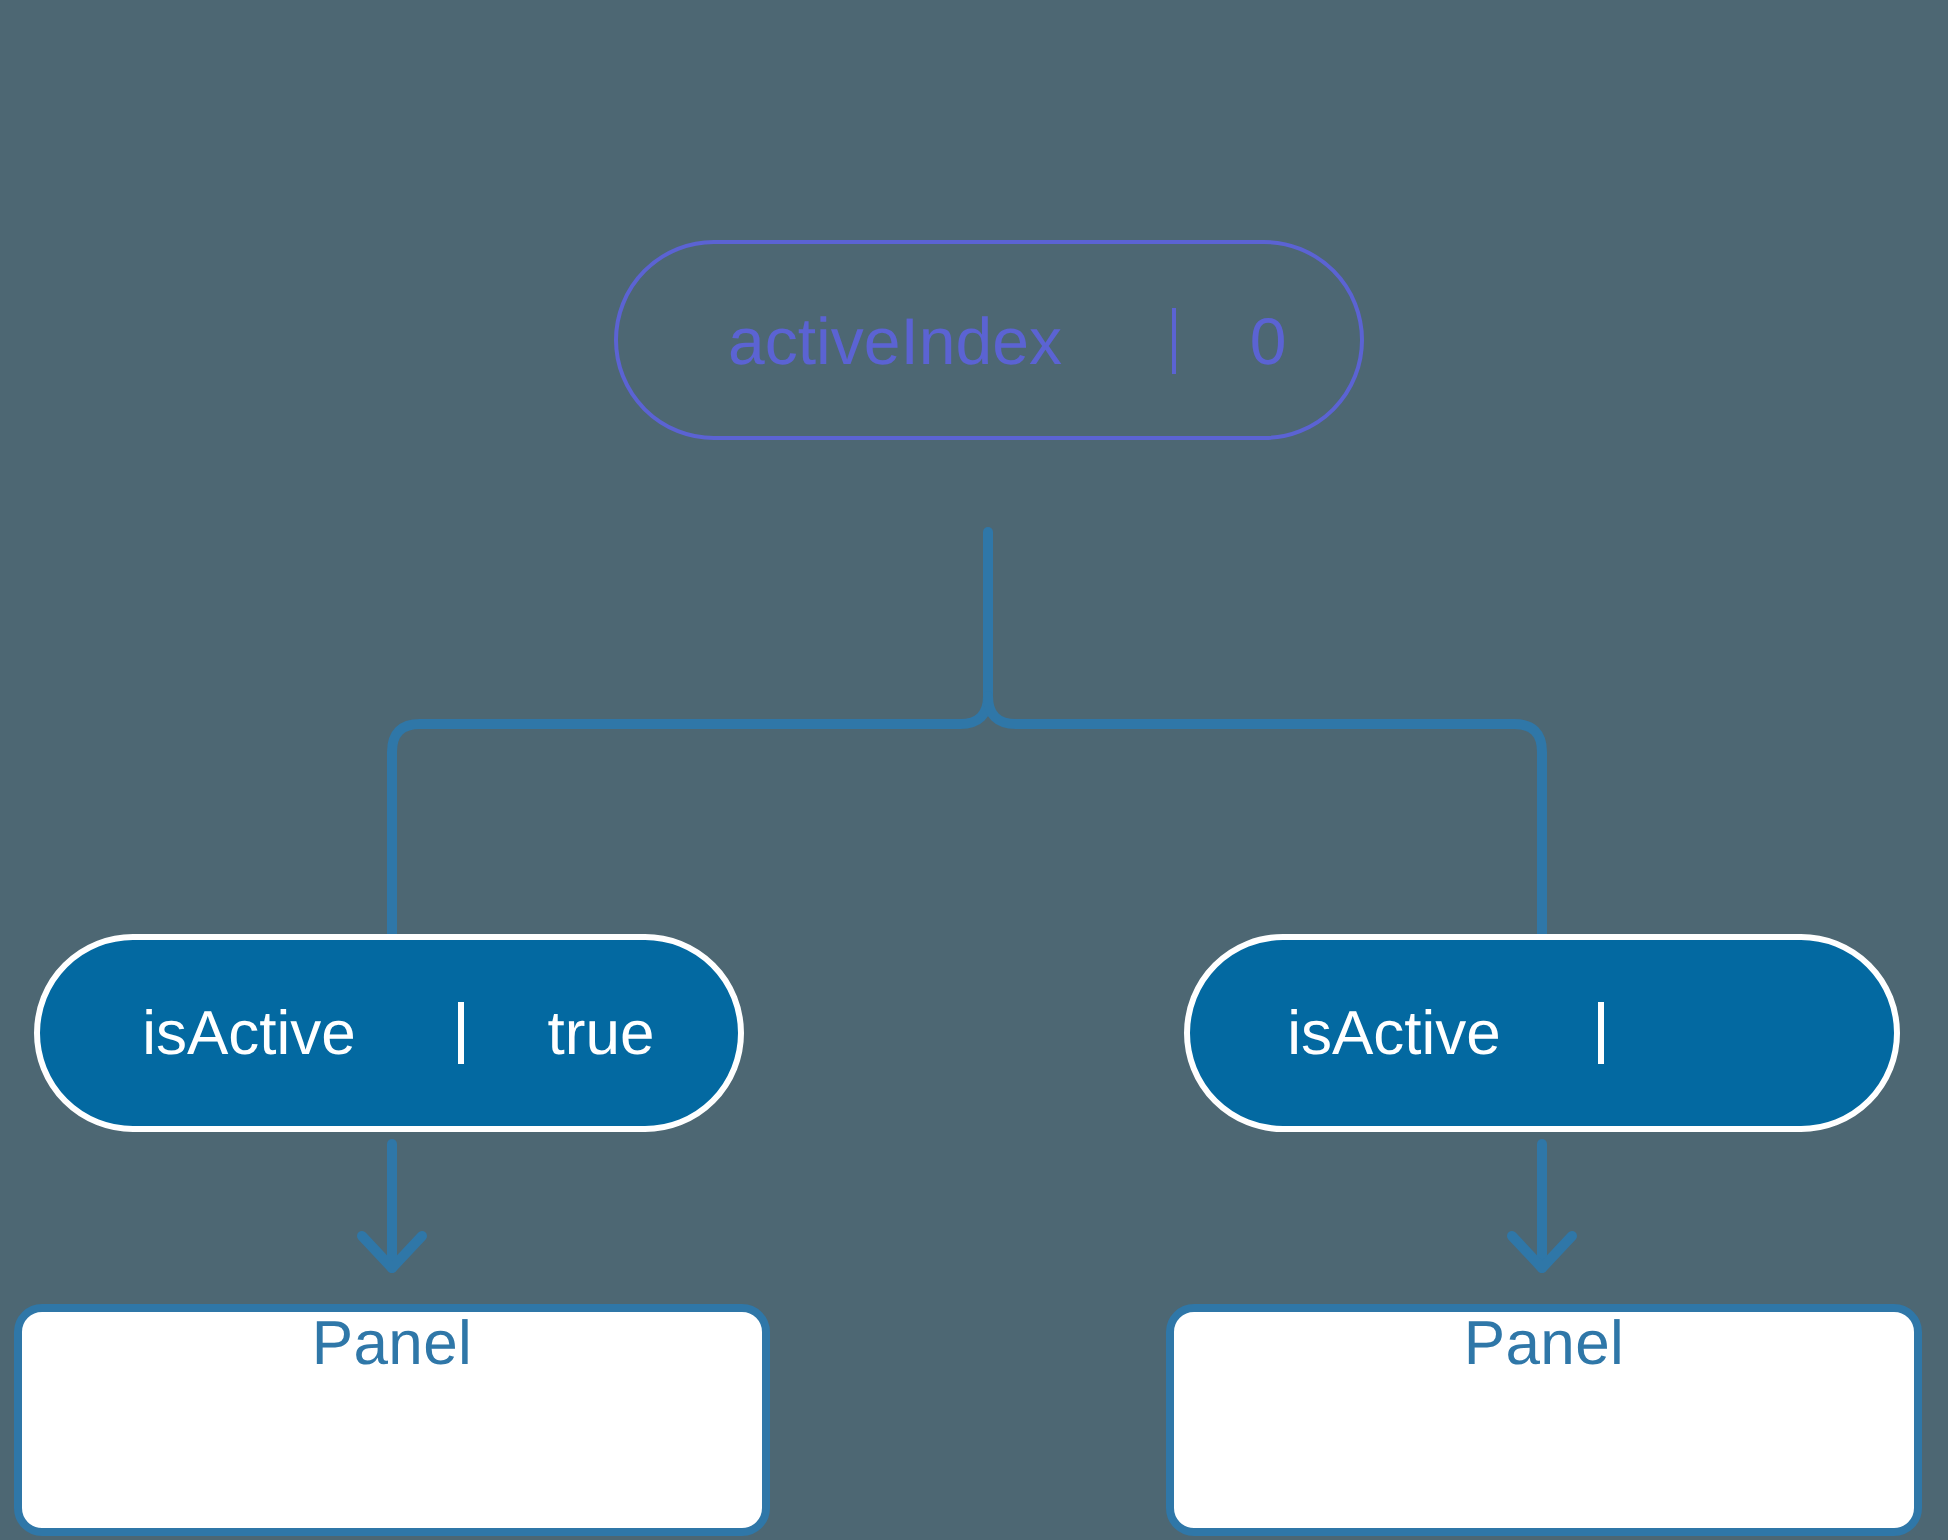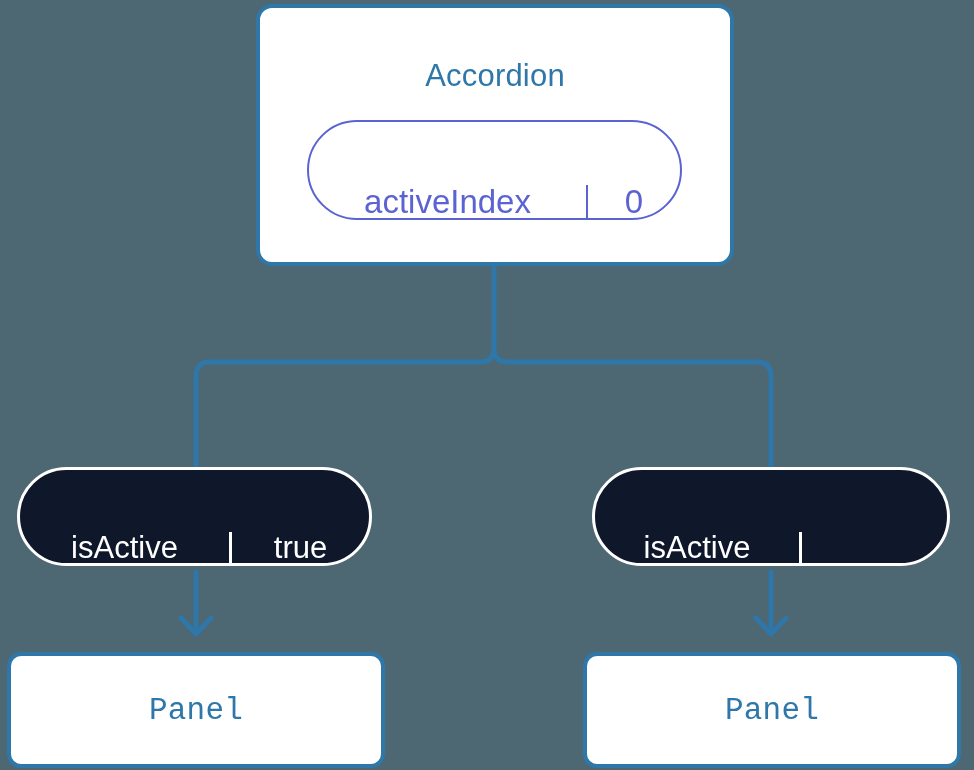--- a/index.html
+++ b/index.html
@@ -60,32 +60,31 @@
     justify-content: flex-start;
   }
   #accordion-card .card-title {
     margin-top: 52px;
   }
 
   
   .panel-card {
     width: 378px;
     height: 116px;
-    justify-content: center;
-    font-family: Liberation Mono, monospace;
+    justify-content: flex-start;
   }
   #panel-left  { left: 7px;   top: 652px; }
   #panel-right { left: 583px; top: 652px; }
 
   
   .pill {
     position: absolute;
     z-index: 3;
     display: flex;
-    align-items: flex-end;
+    align-items: center;
     box-sizing: border-box;
     border-radius: 999px;
     overflow: hidden;
   }
   .pill-cell {
     display: flex;
     align-items: center;
     justify-content: center;
     box-sizing: border-box;
     white-space: nowrap;
@@ -108,21 +107,21 @@
   #accordion-pill .pill-key {
     width: 279px;
     border-right: 2px solid #5b63d3;
   }
   #accordion-pill .pill-val {
     flex: 1;
   }
 
   
   .pill-filled {
-    background: #0f172a;
+    background: #0369a1;
     border: 3px solid #ffffff;
     height: 99px;
   }
   .pill-filled .pill-cell {
     color: #ffffff;
     font-size: 31px;
   }
   .pill-filled .pill-key {
     border-right: 3px solid #ffffff;
   }
@@ -156,23 +155,20 @@
     <path d="M 494 348 Q 494 362 480 362 L 210 362 Q 196 362 196 376 L 196 467" fill="none" stroke="#2f77a8" stroke-width="5" stroke-linecap="round" stroke-linejoin="round"></path>
     <path d="M 494 348 Q 494 362 508 362 L 757 362 Q 771 362 771 376 L 771 467" fill="none" stroke="#2f77a8" stroke-width="5" stroke-linecap="round" stroke-linejoin="round"></path>
 
     <path d="M 196 572 L 196 634" fill="none" stroke="#2f77a8" stroke-width="5" stroke-linecap="round"></path>
     <path d="M 181 618 L 196 634 L 211 618" fill="none" stroke="#2f77a8" stroke-width="5" stroke-linecap="round" stroke-linejoin="round"></path>
 
     <path d="M 771 572 L 771 634" fill="none" stroke="#2f77a8" stroke-width="5" stroke-linecap="round"></path>
     <path d="M 756 618 L 771 634 L 786 618" fill="none" stroke="#2f77a8" stroke-width="5" stroke-linecap="round" stroke-linejoin="round"></path>
   </svg>
 
-  <div class="card" id="accordion-card">
-    <div class="card-title">Accordion</div>
-  </div>
 
   <div class="pill" id="accordion-pill">
     <div class="pill-cell pill-key">activeIndex</div>
     <div class="pill-cell pill-val">0</div>
   </div>
 
   <div class="pill pill-filled" id="pill-left">
     <div class="pill-cell pill-key">isActive</div>
     <div class="pill-cell pill-val">true</div>
   </div>

